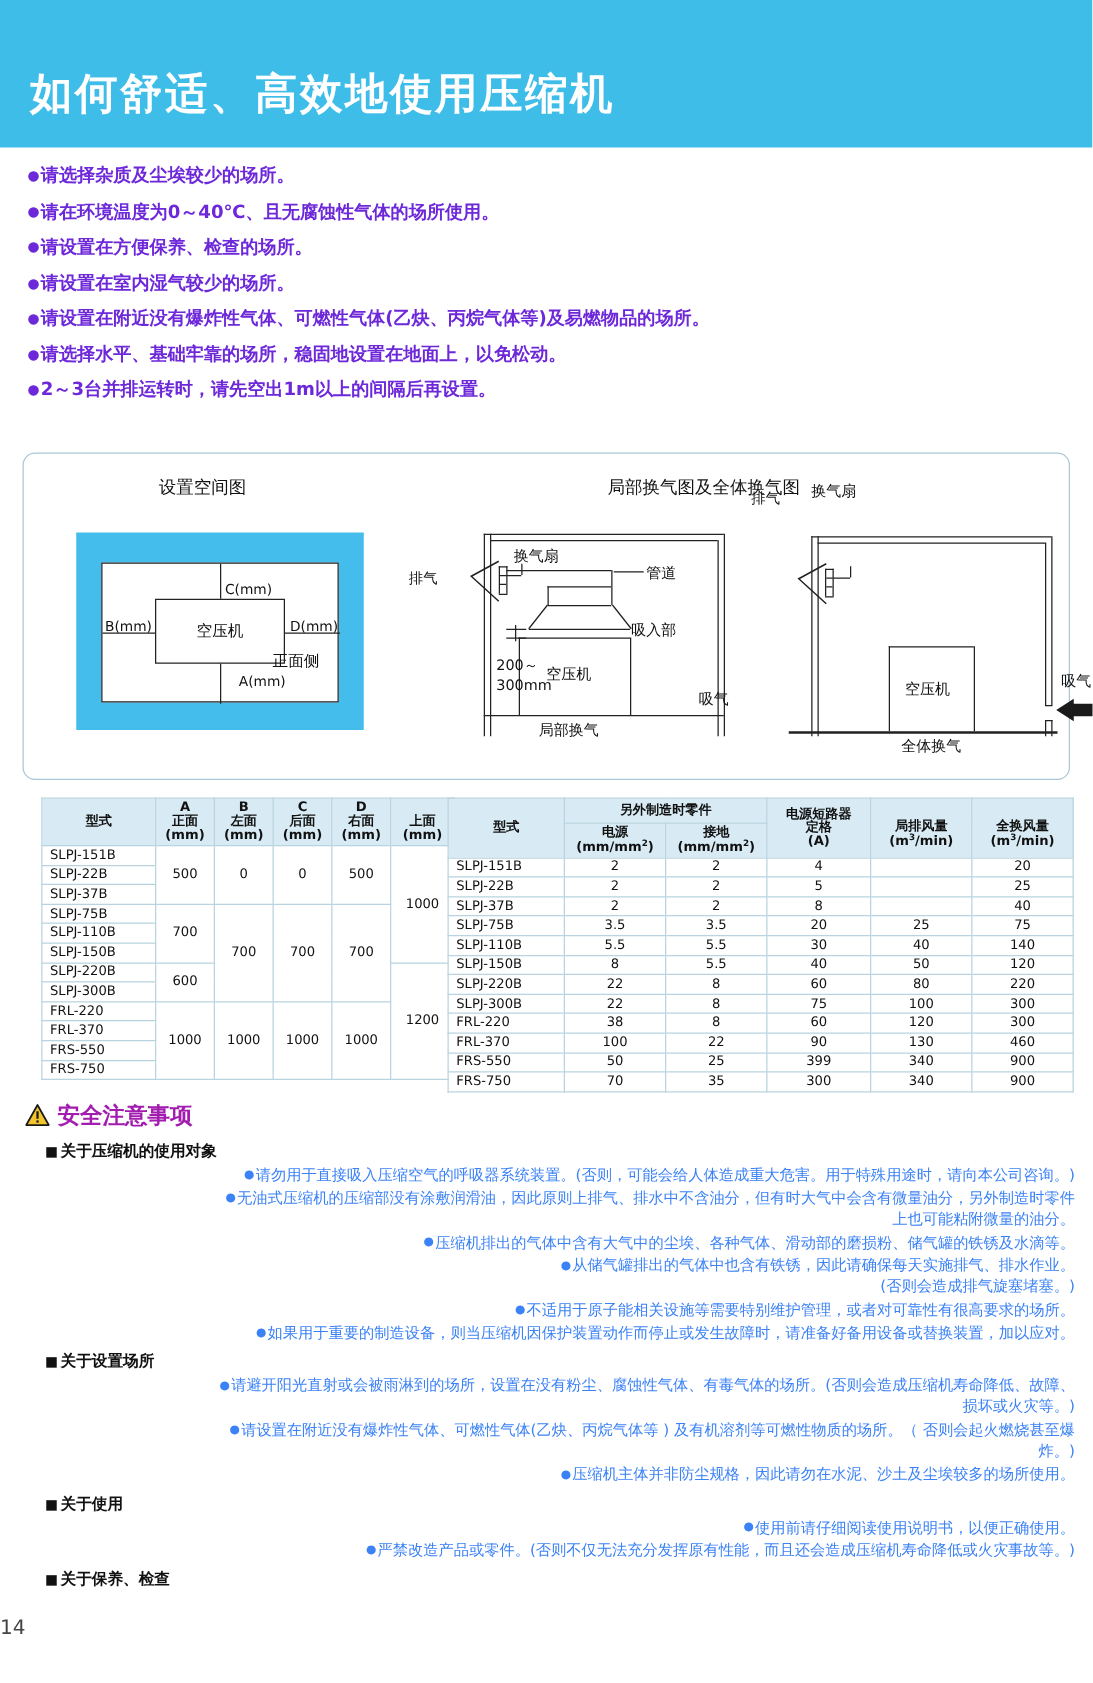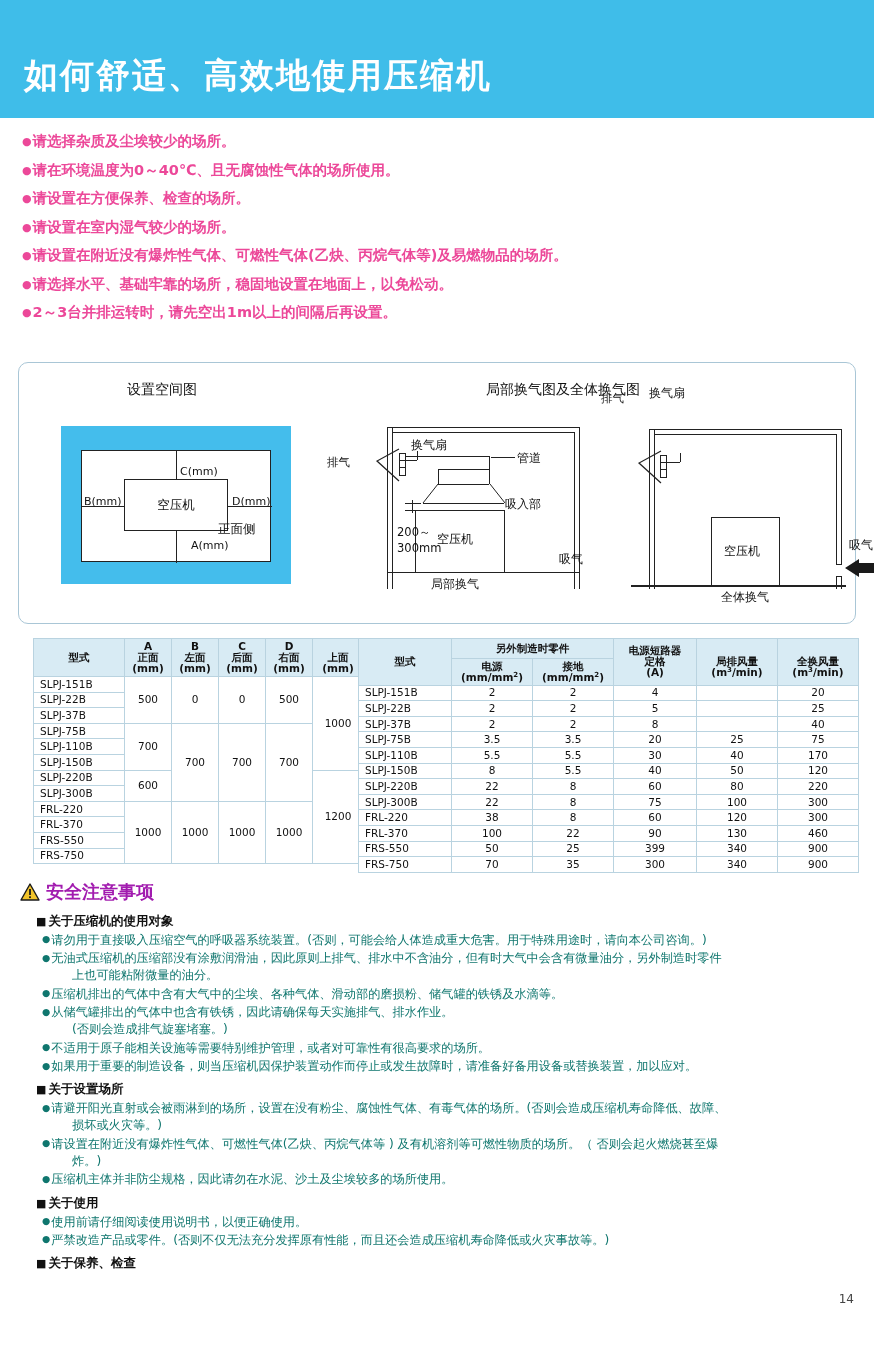--- a/index.html
+++ b/index.html
@@ -21,21 +21,21 @@
     position:absolute;left:24px;top:58px;
     font-size:34px;font-weight:bold;color:#ffffff;
     letter-spacing:2px;line-height:1;
   }
 
   
   .intro{
     position:absolute;left:22px;top:134px;width:830px;
   }
   .intro-item{
-    font-size:14.5px;font-weight:bold;color:#ec4899;
+    font-size:14.5px;font-weight:bold;color:#6d28d9;
     line-height:1;margin-bottom:14px;white-space:nowrap;
   }
   .dot{font-size:11px;vertical-align:1px;margin-right:1px;}
 
   
   .panel{
     position:absolute;left:18px;top:362px;width:838px;height:262px;
     border:1px solid #a9c6d6;border-radius:10px;background:#fff;
     box-sizing:border-box;
   }
@@ -100,30 +100,31 @@
     display:flex;align-items:center;gap:6px;margin-bottom:9px;
   }
   .warn-tri{display:inline-block;width:20px;height:18px;position:relative;flex:none;}
   .sec-head{
     font-size:12.5px;font-weight:bold;color:#111;
     margin:6px 0 3px 16px;line-height:1.25;
   }
   .sq{font-size:11px;margin-right:2px;}
   .bullets{margin:0;padding:0;list-style:none;}
   .bullets li{
-    font-size:12.2px;color:#0f766e;line-height:1.42;
+    font-size:12.2px;color:#3b82f6;line-height:1.42;
     padding-left:15px;text-indent:-15px;margin-left:22px;
     margin-bottom:1px;
+    text-align:right;
   }
   .bullets li .dot2{font-size:9.5px;vertical-align:1.5px;margin-right:1px;}
   .cont{display:block;padding-left:15px;text-indent:0;}
 
   .page-num{
-    position:absolute;left:0;top:1292px;width:854px;text-align:right;
-    font-size:12px;color:#444;
+    position:absolute;left:0;top:1292px;width:854px;text-align:left;
+    font-size:16px;color:#444;
   }
 </style>
 </head>
 <body>
 
 <div class="banner">
   <div class="banner-title">如何舒适、高效地使用压缩机</div>
 </div>
 
 <div class="intro" id="intro-list">
@@ -362,21 +363,21 @@
         <td>20</td>
         <td>25</td>
         <td>75</td>
       </tr>
       <tr>
         <td class="modelcell">SLPJ-110B</td>
         <td>5.5</td>
         <td>5.5</td>
         <td>30</td>
         <td>40</td>
-        <td>170</td>
+        <td>140</td>
       </tr>
       <tr>
         <td class="modelcell">SLPJ-150B</td>
         <td>8</td>
         <td>5.5</td>
         <td>40</td>
         <td>50</td>
         <td>120</td>
       </tr>
       <tr>

